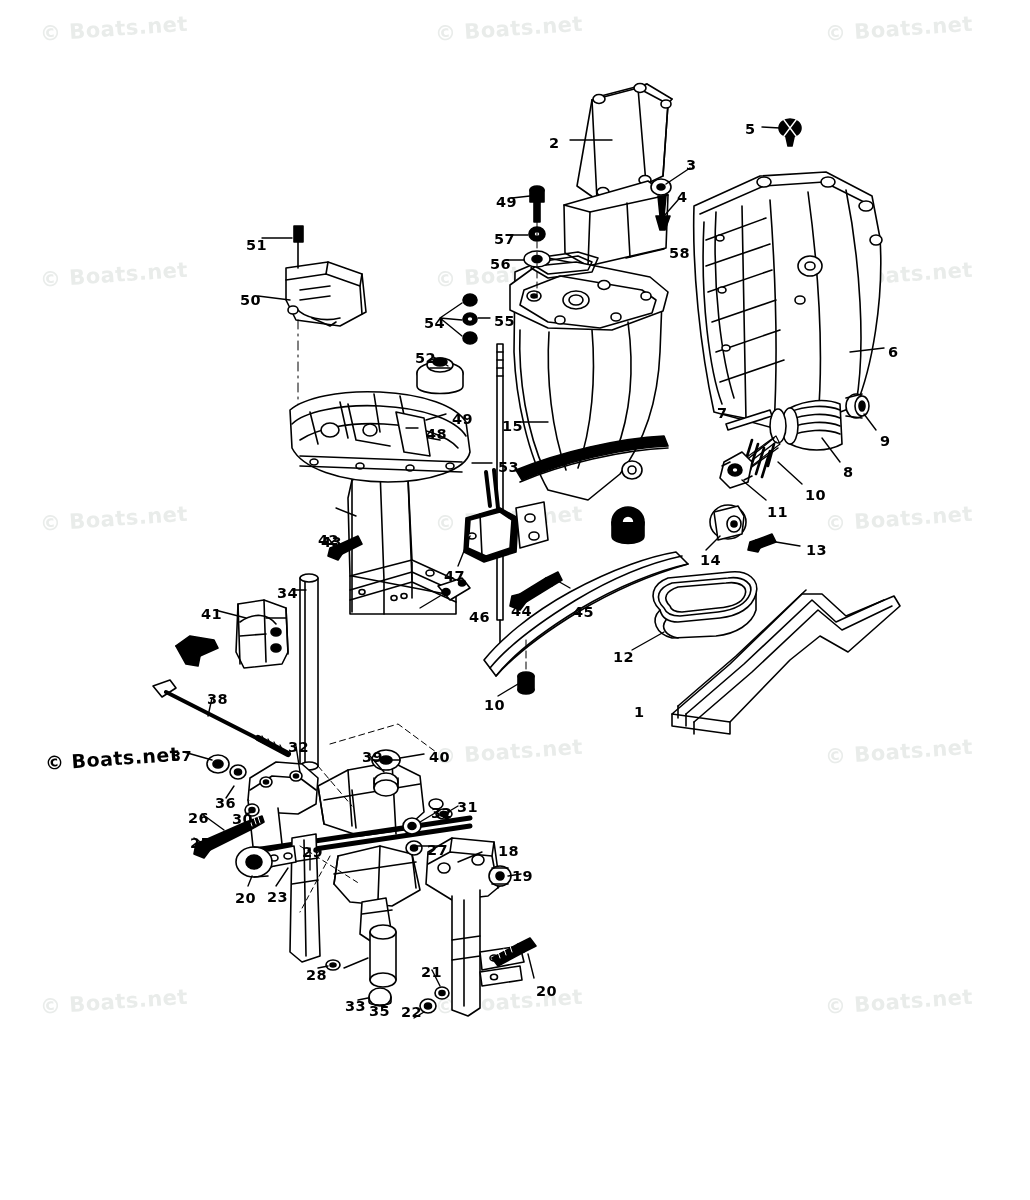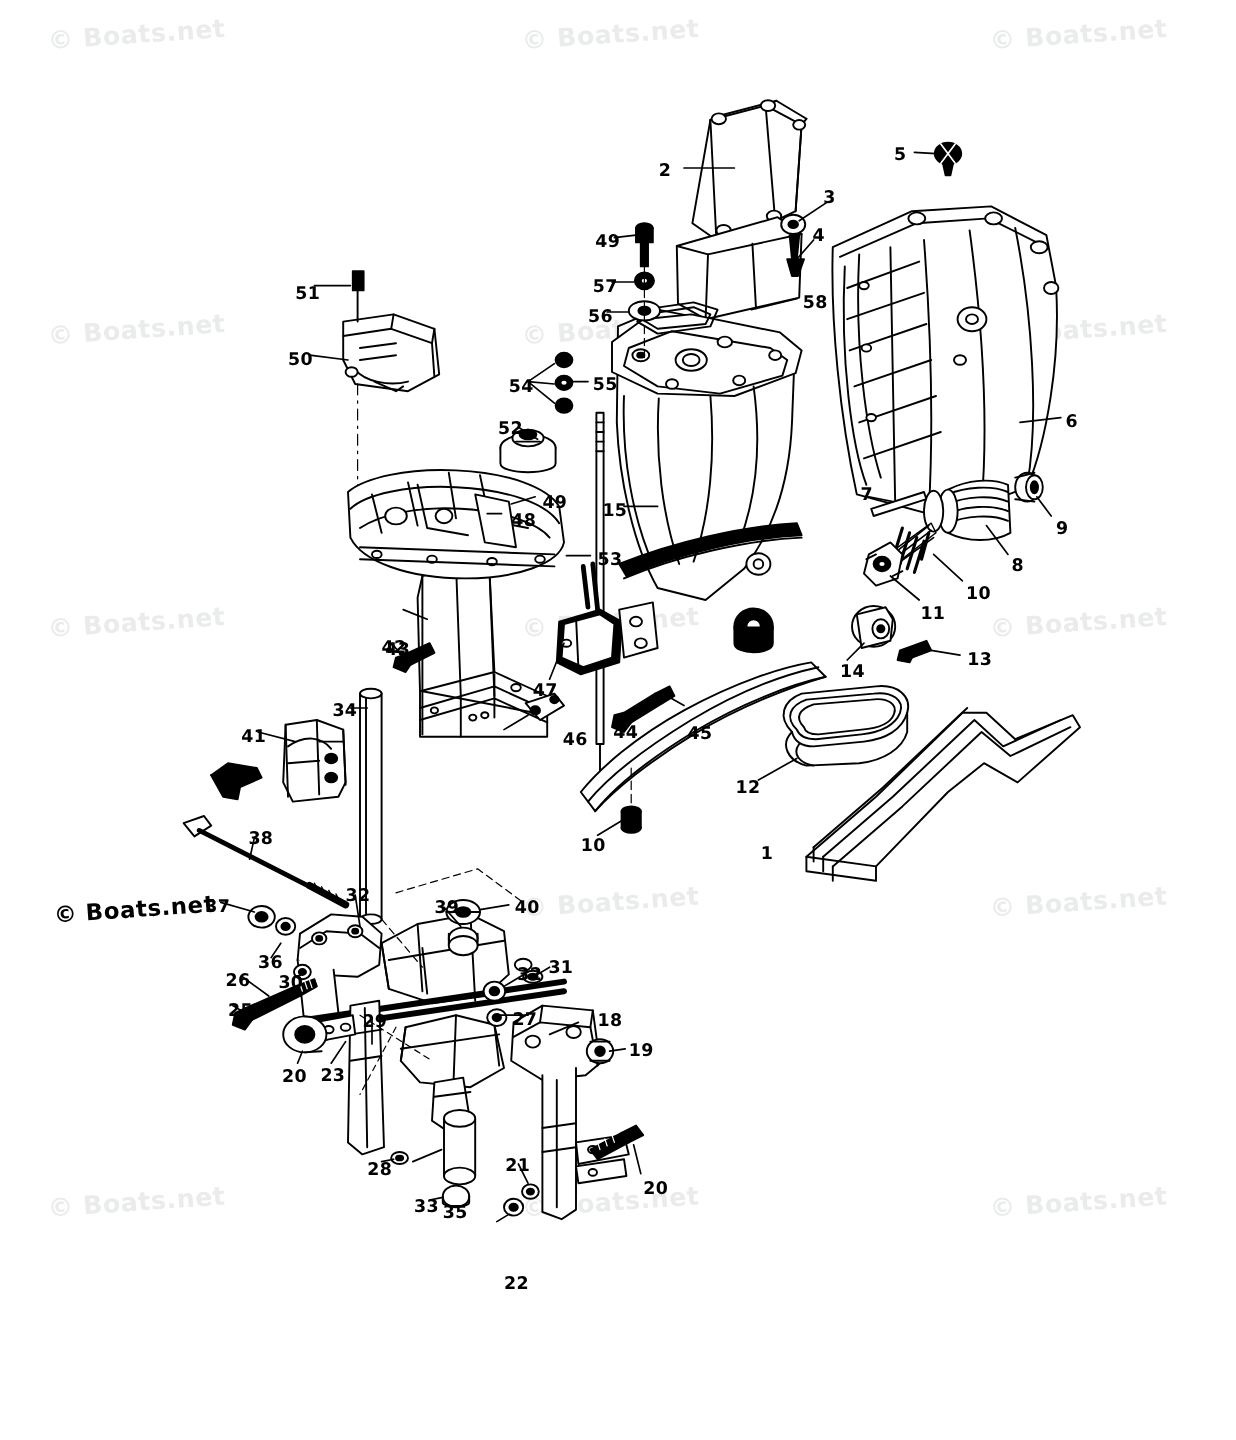--- a/index.html
+++ b/index.html
@@ -624,24 +624,24 @@
       <div class="lbl" style="left: 880px; top: 434px;">9</div>
       <div class="lbl" style="left: 805px; top: 488px;">10</div>
       <div class="lbl" style="left: 767px; top: 505px;">11</div>
       <div class="lbl" style="left: 613px; top: 650px;">12</div>
       <div class="lbl" style="left: 806px; top: 543px;">13</div>
       <div class="lbl" style="left: 700px; top: 553px;">14</div>
       <div class="lbl" style="left: 502px; top: 419px;">15</div>
       <div class="lbl" style="left: 484px; top: 698px;">10</div>
       <div class="lbl" style="left: 188px; top: 641px;">17</div>
       <div class="lbl" style="left: 486px; top: 844px; margin-left: 12px;">18</div>
-      <div class="lbl" style="left: 524px; top: 869px;">19</div>
+      <div class="lbl" style="left: 512px; top: 869px;">19</div>
       <div class="lbl" style="left: 536px; top: 984px;">20</div>
       <div class="lbl" style="left: 421px; top: 965px;">21</div>
-      <div class="lbl" style="left: 401px; top: 1063px; margin-left: 19px;">22</div>
+      <div class="lbl" style="left: 401px; top: 1005px;">22</div>
       <div class="lbl" style="left: 267px; top: 890px;">23</div>
       <div class="lbl" style="left: 235px; top: 891px;">20</div>
       <div class="lbl" style="left: 178px; top: 836px; margin-left: 12px;">25</div>
       <div class="lbl" style="left: 188px; top: 811px;">26</div>
       <div class="lbl" style="left: 427px; top: 843px;">27</div>
       <div class="lbl" style="left: 306px; top: 968px;">28</div>
       <div class="lbl" style="left: 302px; top: 845px;">29</div>
       <div class="lbl" style="left: 232px; top: 812px;">30</div>
       <div class="lbl" style="left: 457px; top: 800px;">31</div>
       <div class="lbl" style="left: 288px; top: 740px;">32</div>

